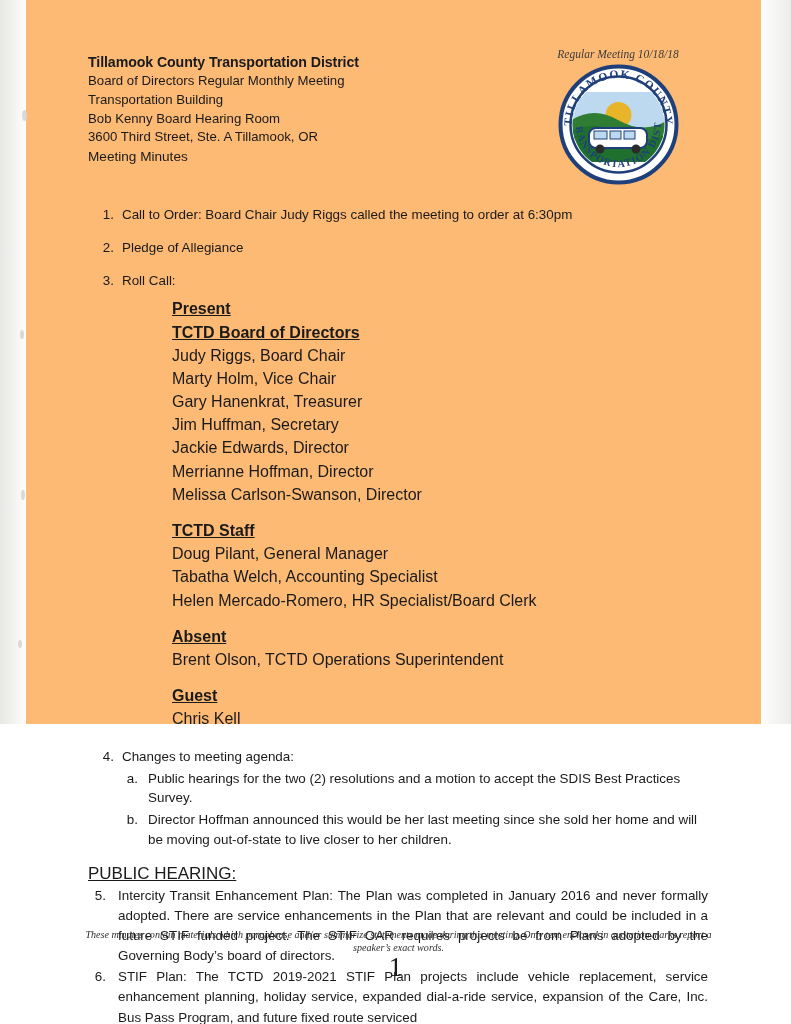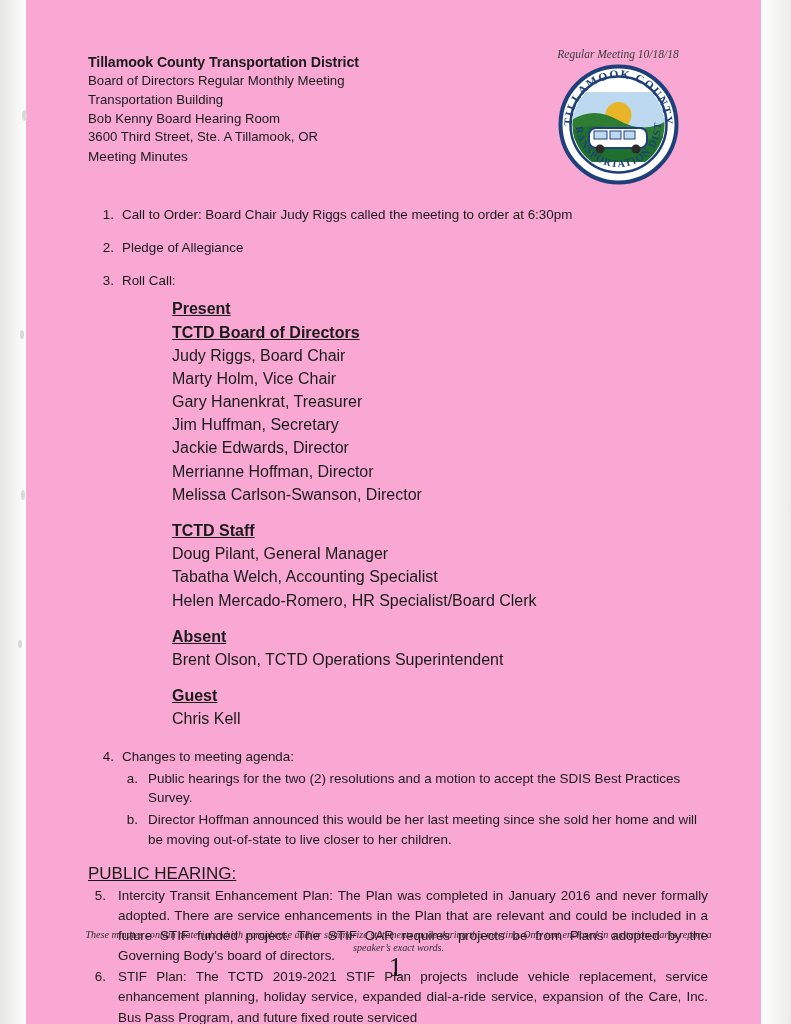--- a/index.html
+++ b/index.html
@@ -11,22 +11,22 @@
     width: 791px;
     height: 1024px;
     font-family: "Liberation Sans", sans-serif;
     color: #1a1a1a;
     position: relative;
     overflow: hidden;
   }
   .page {
     position: relative;
     width: 791px;
-    height: 1024px;
-    background: #f9a8d4;
+    height: 724px;
+    background: #fdba74;
     box-sizing: border-box;
   }
   
   .scan-edge-left {
     position: absolute;
     left: 0; top: 0; bottom: 0;
     width: 26px;
     background: linear-gradient(to right, #e7e7e4, #fdfdfc);
     pointer-events: none;
   }

